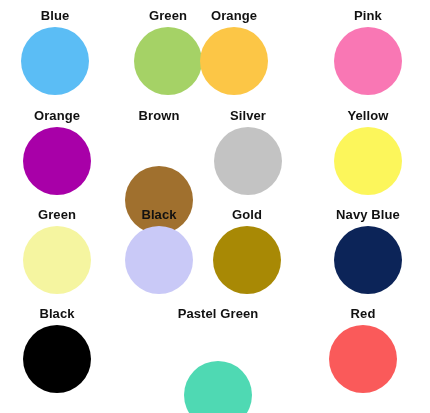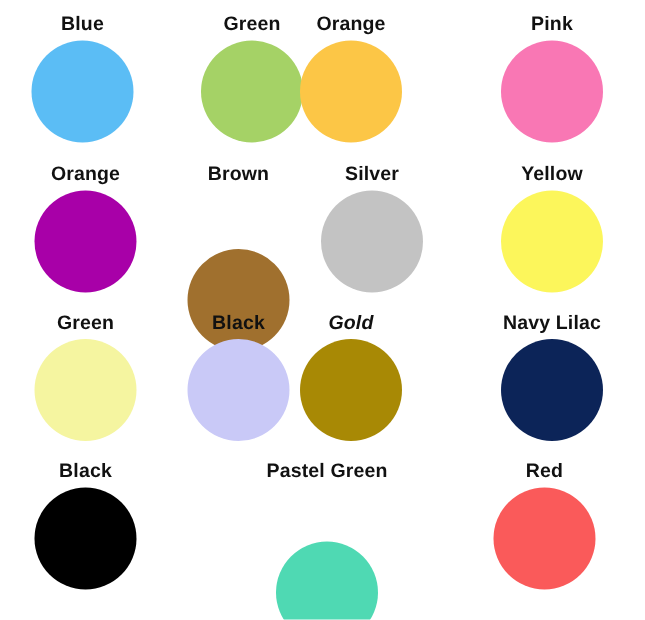--- a/index.html
+++ b/index.html
@@ -78,26 +78,26 @@
       <div class="swatch-circle" title="Yellow" style="width: 68px; height: 68px; background: rgb(252, 246, 91);"></div>
     </div>
     <div class="swatch-cell" style="left: -23px; top: 207px; width: 160px;">
       <div class="swatch-label">Green</div>
       <div class="swatch-circle" title="Cream" style="width: 68px; height: 68px; background: rgb(245, 245, 160);"></div>
     </div>
     <div class="swatch-cell" style="left: 79px; top: 207px; width: 160px;">
       <div class="swatch-label">Black</div>
       <div class="swatch-circle" title="Lilac" style="width: 68px; height: 68px; background: rgb(201, 201, 247);"></div>
     </div>
-    <div class="swatch-cell" style="left: 154px; top: 207px; width: 160px; font-style: italic;">
+    <div class="swatch-cell" style="left: 167px; top: 207px; width: 160px;">
       <div class="swatch-label">Gold</div>
       <div class="swatch-circle" title="Gold" style="width: 68px; height: 68px; background: rgb(168, 137, 5);"></div>
     </div>
     <div class="swatch-cell" style="left: 288px; top: 207px; width: 160px;">
-      <div class="swatch-label">Navy Lilac</div>
+      <div class="swatch-label">Navy Blue</div>
       <div class="swatch-circle" title="Navy Blue" style="width: 68px; height: 68px; background: rgb(12, 36, 88);"></div>
     </div>
     <div class="swatch-cell" style="left: -23px; top: 306px; width: 160px;">
       <div class="swatch-label">Black</div>
       <div class="swatch-circle" title="Black" style="width: 68px; height: 68px; background: rgb(0, 0, 0);"></div>
     </div>
     <div class="swatch-cell" style="left: 138px; top: 306px; width: 160px; gap: 36px;">
       <div class="swatch-label">Pastel Green</div>
       <div class="swatch-circle" title="Pastel Green" style="width: 68px; height: 68px; background: rgb(79, 217, 179);"></div>
     </div>

